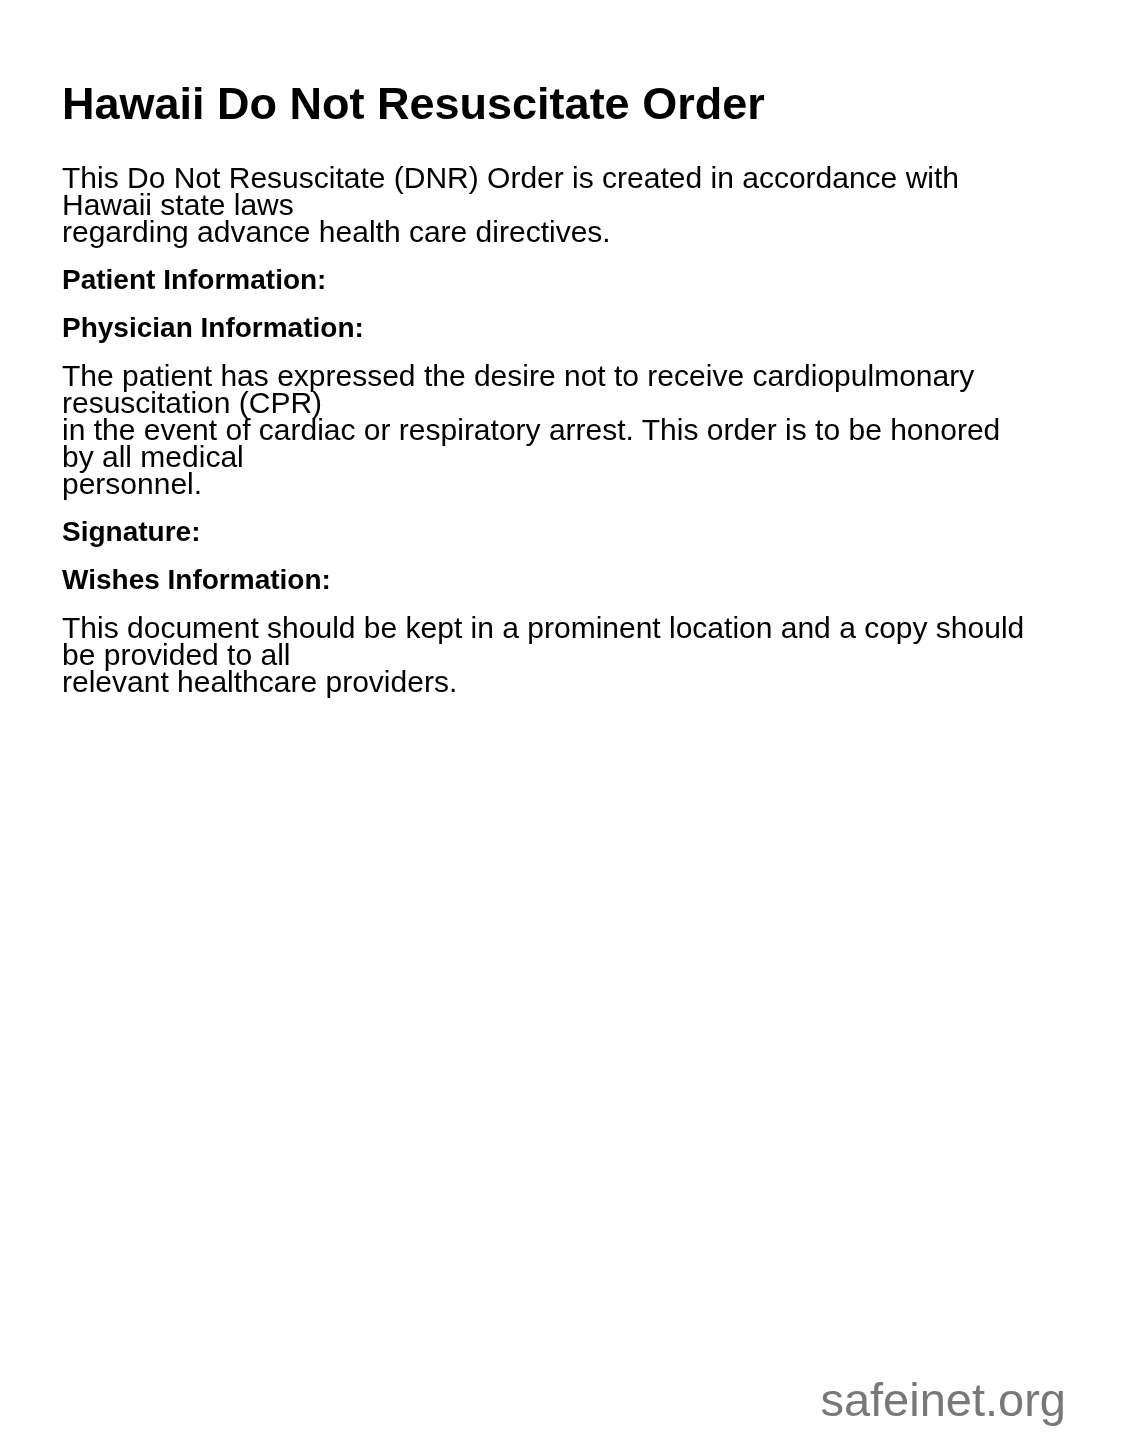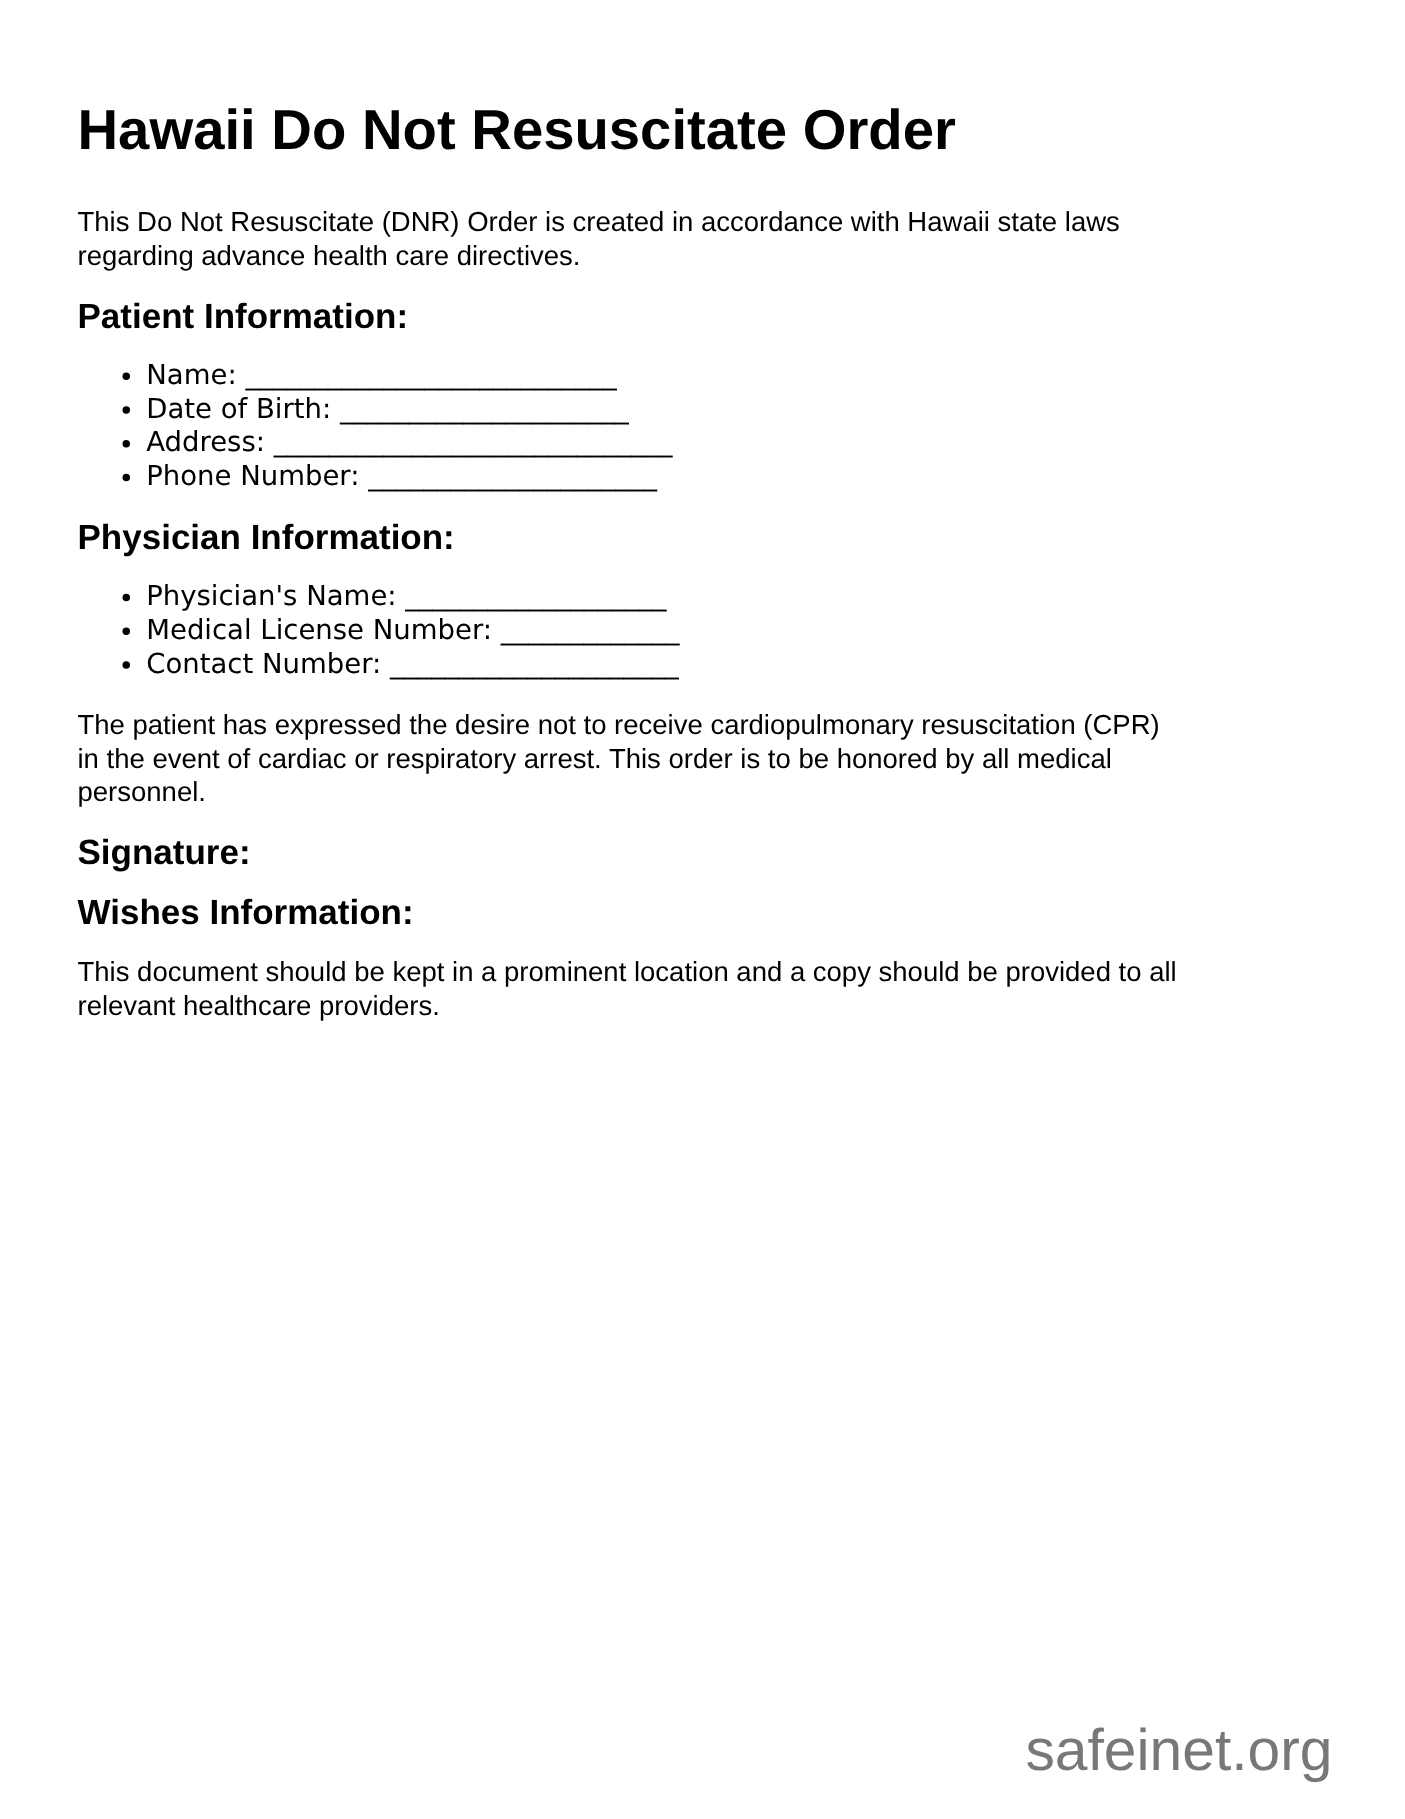--- a/index.html
+++ b/index.html
@@ -18,21 +18,21 @@
     color: #000000;
     font-family: "Liberation Sans", sans-serif;
   }
   .doc-title {
     font-size: 45px;
     line-height: 52px;
     font-weight: 700;
     margin: 0 0 34px 0;
   }
   .para {
-    font-size: 22px;
+    font-size: 30px;
     line-height: 27px;
     margin: 0 0 21px 0;
     white-space: pre-line;
   }
   .heading {
     font-size: 28px;
     line-height: 27px;
     font-weight: 700;
     margin: 0 0 21px 0;
   }
@@ -59,33 +59,22 @@
 <body>
 
 <div class="page">
 
   <h1 class="doc-title">Hawaii Do Not Resuscitate Order</h1>
 
   <p class="para">This Do Not Resuscitate (DNR) Order is created in accordance with Hawaii state laws
 regarding advance health care directives.</p>
 
   <h2 class="heading">Patient Information:</h2>
-  <ul class="fields">
-    <li>Name: ___________________________</li>
-    <li>Date of Birth: _____________________</li>
-    <li>Address: _____________________________</li>
-    <li>Phone Number: _____________________</li>
-  </ul>
 
   <h2 class="heading">Physician Information:</h2>
-  <ul class="fields">
-    <li>Physician's Name: ___________________</li>
-    <li>Medical License Number: _____________</li>
-    <li>Contact Number: _____________________</li>
-  </ul>
 
   <p class="para">The patient has expressed the desire not to receive cardiopulmonary resuscitation (CPR)
 in the event of cardiac or respiratory arrest. This order is to be honored by all medical
 personnel.</p>
 
   <h2 class="heading">Signature:</h2>
 
   <h2 class="heading">Wishes Information:</h2>
 
   <p class="para">This document should be kept in a prominent location and a copy should be provided to all

